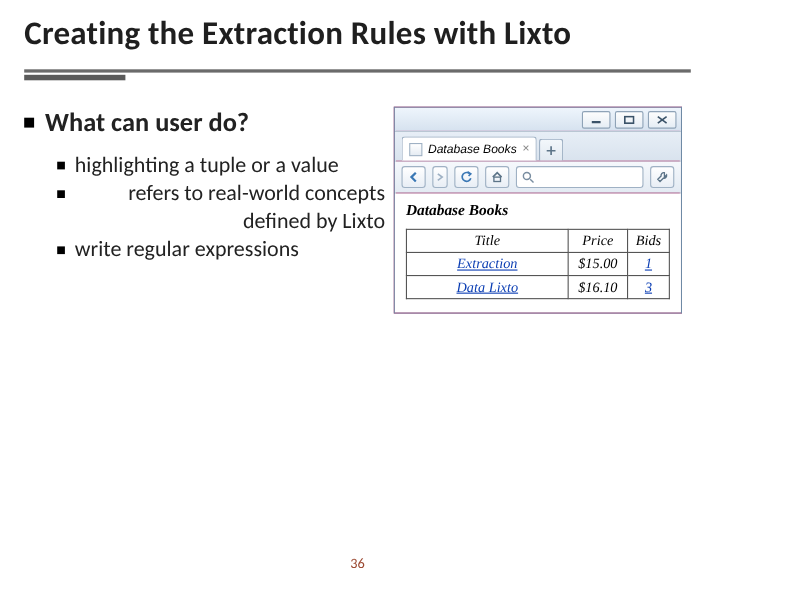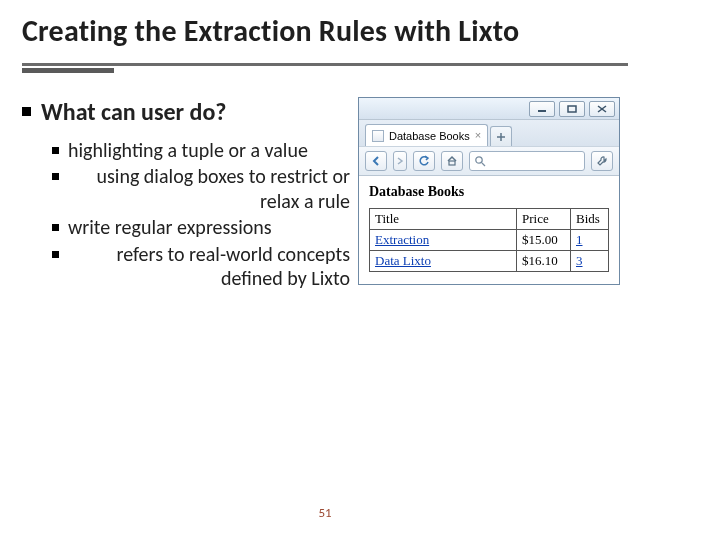--- a/index.html
+++ b/index.html
@@ -12,37 +12,37 @@
   .left { flex: 1 1 auto; padding-right: 8px; }
   .right { width: 270px; flex: 0 0 270px; }
   .b1 { font-size: 24px; color: #222; margin-left: 0; display: flex; align-items: flex-start; font-weight: bold; }
   .b1 .sq { width: 9px; height: 9px; background: #000; margin-top: 10px; margin-right: 10px; flex-shrink: 0; }
   .sub { margin-top: 12px; margin-left: 30px; text-align: right; }
   .b2 { font-size: 20px; color: #222; display: flex; align-items: flex-start; margin-bottom: 2px; line-height: 1.22; }
   .b2 .sq { width: 7px; height: 7px; background: #000; margin-top: 9px; margin-right: 9px; flex-shrink: 0; }
   .b2 .txt { max-width: 380px; }
 
   
-  .browser { width: 262px; border: 1px solid #6f8aa5; background: #be185d; font-family: "Segoe UI", Tahoma, sans-serif; font-size: 12px; color: #000; box-shadow: 0 0 0 1px #dfe6ee inset; }
+  .browser { width: 262px; border: 1px solid #6f8aa5; background: #be185d; font-family: "Segoe UI", Tahoma, sans-serif; font-size: 12px; color: #000; box-shadow: 0 0 0 1px #dfe6ee inset; font-style: italic; }
   .wm { height: 22px; background: linear-gradient(#eef5fc,#d6e2ef); display: flex; justify-content: flex-end; align-items: center; padding: 0 4px; gap: 4px; border-bottom: 1px solid #b9c6d3; }
   .wbtn { width: 26px; height: 16px; border: 1px solid #8fa3b7; border-radius: 2px; background: linear-gradient(#fdfdfd,#e5edf5); display: flex; align-items: center; justify-content: center; }
   .wbtn svg { display:block; }
   .tabs { height: 26px; display: flex; align-items: flex-end; padding-left: 6px; gap: 2px; background: linear-gradient(#e7eef6,#d9e3ee); }
   .tab { height: 22px; background: #fff; border: 1px solid #9fb1c4; border-bottom: none; border-radius: 3px 3px 0 0; display: flex; align-items: center; padding: 0 6px; font-size: 11px; gap: 5px; }
   .tab .pageicon { width: 12px; height: 12px; background: linear-gradient(#fff,#e6ecf3); border: 1px solid #9fb1c4; position: relative; }
   .tab .x { color: #8a8a8a; font-size: 11px; line-height: 1; }
   .plus-tab { width: 22px; height: 20px; border: 1px solid #9fb1c4; border-bottom: none; border-radius: 3px 3px 0 0; background: linear-gradient(#f3f7fb,#e1e9f1); display:flex; align-items:center; justify-content:center; }
   .nav { height: 30px; background: linear-gradient(#f5f8fc,#e3ebf3); border-top: 1px solid #c9d4df; border-bottom: 1px solid #b9c6d3; display: flex; align-items: center; padding: 0 6px; gap: 6px; }
   .navbtn { width: 22px; height: 20px; border: 1px solid #9fb1c4; border-radius: 3px; background: linear-gradient(#fff,#e8eef5); display:flex; align-items:center; justify-content:center; }
   .navbtn.sm { width: 14px; }
   .addr { flex: 1; height: 20px; border: 1px solid #9fb1c4; border-radius: 3px; background: #fff; display:flex; align-items:center; padding: 0 4px; }
   .page { background: #fff; padding: 8px 10px 12px 10px; }
   .page-h { font-family: "Times New Roman", serif; font-weight: 700; font-size: 14px; margin-bottom: 8px; }
   table.data { border-collapse: collapse; width: 100%; font-family: "Times New Roman", serif; font-size: 13px; }
-  table.data th, table.data td { border: 1px solid #555; padding: 2px 5px; text-align: left; vertical-align: top; }
+  table.data th, table.data td { border: 1px solid #555; padding: 2px 5px; text-align: center; vertical-align: top; }
   table.data th { font-weight: 400; }
   .lnk { color: #0a3db3; text-decoration: underline; }
 
   .pagenum { position: absolute; bottom: 20px; left: 0; right: 0; text-align: center; font-size: 13px; color: #9c4a33; font-family: Calibri, sans-serif; }
 </style>
 </head>
 <body>
 
 <div class="slide">
   <div class="title">Creating the Extraction Rules with Lixto</div>
@@ -55,29 +55,25 @@
         <span class="sq"></span>
         <span>What can user do?</span>
       </div>
       <div class="sub">
         <div class="b2">
           <span class="sq"></span>
           <span class="txt">highlighting a tuple or a value</span>
         </div>
         <div class="b2">
           <span class="sq"></span>
-          <span class="txt">using dialog boxes to restrict or relax a rule</span>
+          <span class="txt">refers to real-world concepts defined by Lixto</span>
         </div>
         <div class="b2">
           <span class="sq"></span>
           <span class="txt">write regular expressions</span>
-        </div>
-        <div class="b2">
-          <span class="sq"></span>
-          <span class="txt">refers to real-world concepts defined by Lixto</span>
         </div>
       </div>
     </div>
 
     <div class="right">
       <div class="browser">
         <div class="wm">
           <div class="wbtn">
             <svg width="10" height="8">
                 <line x1="1" y1="6" x2="9" y2="6" stroke="#3b5369" stroke-width="2"></line>
@@ -162,14 +158,14 @@
               <td>$16.10</td>
               <td><span class="lnk">3</span></td>
             </tr>
           </tbody>
             </table>
         </div>
       </div>
     </div>
   </div>
 
-  <div class="pagenum">51</div>
+  <div class="pagenum">36</div>
 </div>
 
 </body></html>

